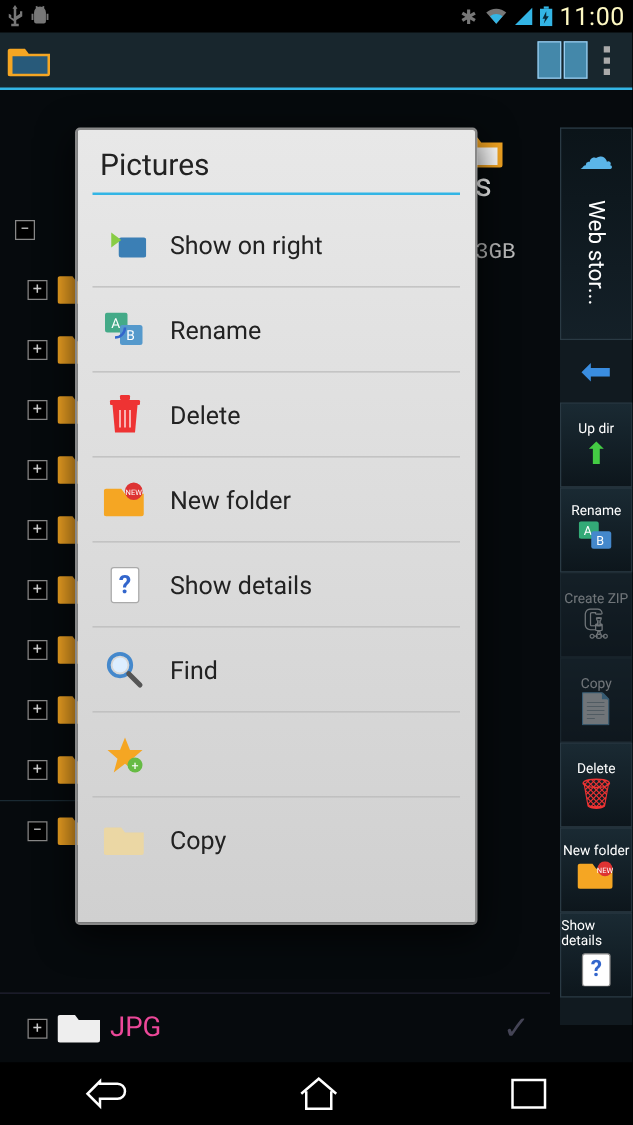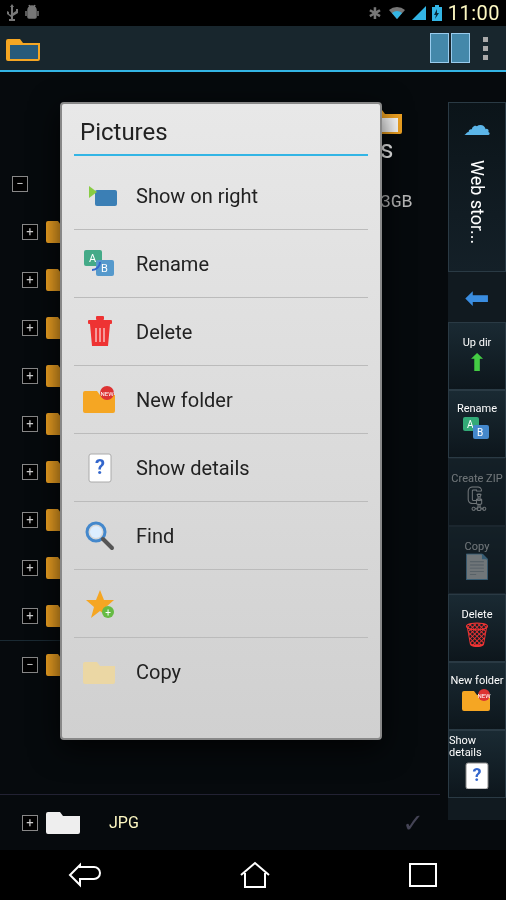--- a/index.html
+++ b/index.html
@@ -22,21 +22,21 @@
   .titlebar .overflow span { width: 5px; height: 5px; background: #aaa; }
 
   
   .content { position: relative; height: 778px; background: #060a0d; }
   
   
   .tree { position: absolute; left: 0; top: 0; width: 440px; height: 100%; }
   .tree-item { display: flex; align-items: center; height: 48px; }
   .tree-expander { width: 16px; height: 16px; background: #000; border: 1px solid #888; color: #ccc; font-size: 13px; line-height: 13px; text-align: center; margin-left: 12px; }
   .tree-folder { width: 32px; height: 26px; margin-left: 8px; }
-  .tree-label { color: #fef9c3; font-size: 16px; margin-left: 27px; }
+  .tree-label { color: #ec4899; font-size: 22px; margin-left: 6px; }
   .tree-sep { border-top: 1px solid #1a2a33; }
   .tree-jpg { position:absolute; bottom:0; left:0; right:0; height:56px; display:flex; align-items:center; border-top:1px solid #223; }
   .tree-jpg .check { margin-left:auto; margin-right:16px; font-size:26px; color:#445; }
   
   
   .sidebar { position: absolute; right: 0; top: 30px; width: 58px; height: 718px; display: flex; flex-direction: column; align-items: stretch; background: #111a20; }
   .sidebar .web-storage { height: 170px; background: linear-gradient(#0b1419,#142028); border:1px solid #2a3a44; display:flex; align-items:center; justify-content:center; position:relative; }
   .sidebar .web-storage .cloud { position:absolute; top:6px; font-size:28px; color:#5bb5e8; }
   .sidebar .web-storage .vtext { writing-mode: vertical-rl; color:#fff; font-size:18px; margin-top:30px; }
   .sidebar .arrow-left { height:50px; display:flex; align-items:center; justify-content:center; font-size:30px; color:#3a8de0; }

